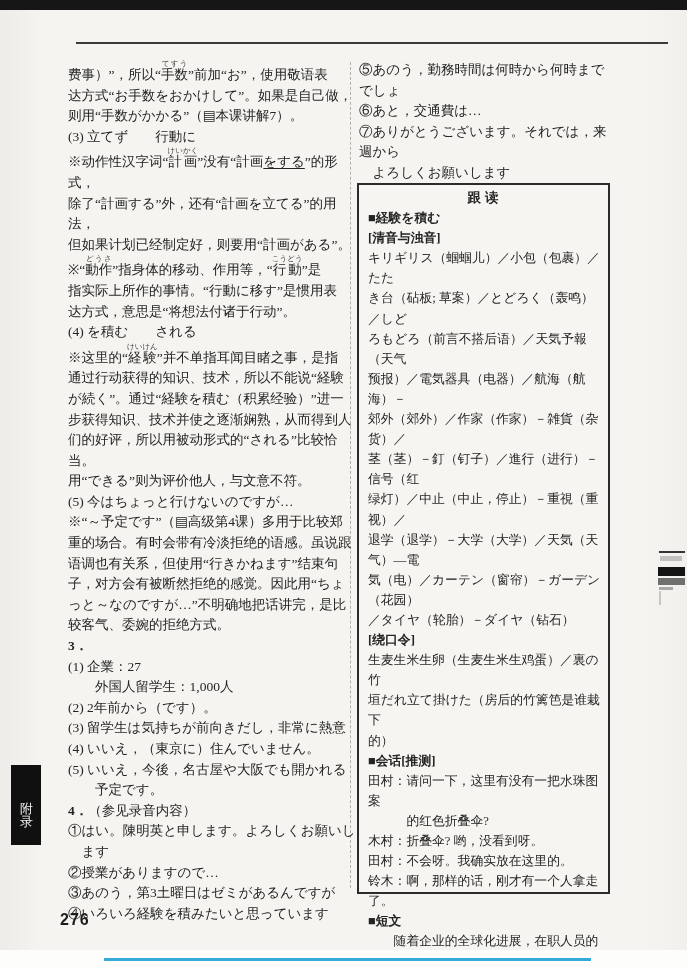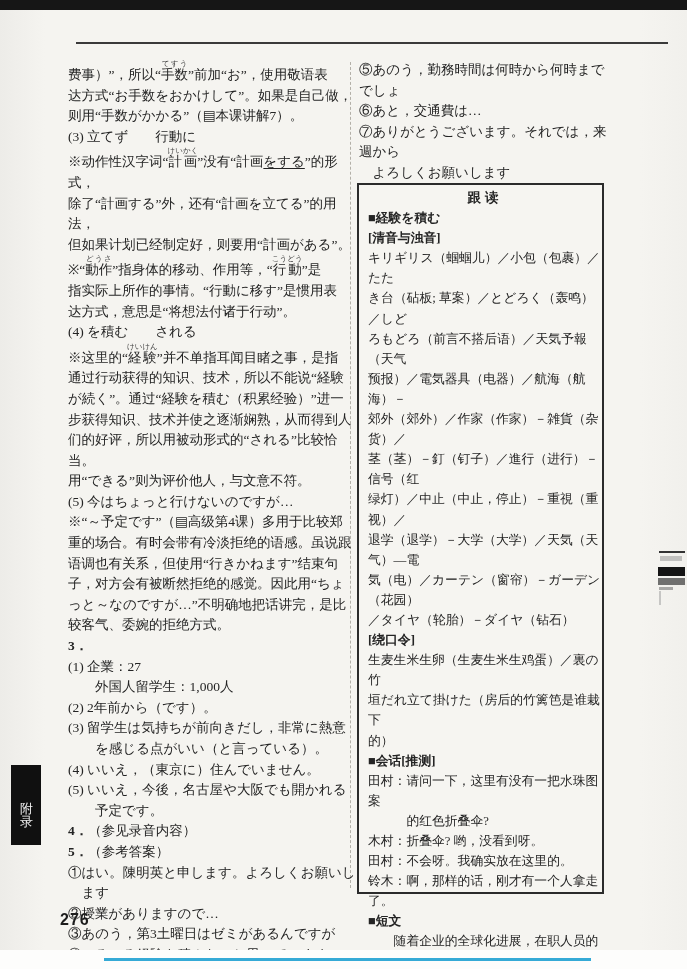--- a/index.html
+++ b/index.html
@@ -10,21 +10,21 @@
     color:#242424;
   }
   .topbar{position:absolute;left:0;top:0;width:687px;height:10px;background:#161616;}
   .header-rule{position:absolute;left:76px;top:42px;width:592px;height:2px;background:#3a3a3a;}
   .col-divider{position:absolute;left:350px;top:62px;height:826px;border-left:1px dashed #b3b0a8;}
   .left-col{position:absolute;left:68px;top:60px;width:290px;font-size:13.5px;line-height:20.6px;}
   .right-col{position:absolute;left:359px;top:60px;width:254px;font-size:13.5px;line-height:20.6px;}
   .read-box{
     position:absolute;left:357px;top:183px;width:234px;height:704px;
     border:2px solid #2b2b2b;background:#f6f5f1;
-    padding:3px 0 0 9px;font-size:12.8px;line-height:20.1px;
+    padding:3px 6px 0 9px;font-size:12.8px;line-height:20.1px;
   }
   .line{white-space:pre-wrap;}
   .line b{font-weight:bold;}
   .line u.em{text-decoration:underline;text-underline-offset:2px;}
   .h{font-weight:bold;}
   .title{text-align:center;font-weight:bold;font-size:13.5px;letter-spacing:4px;}
   ruby{ruby-position:over;}
   rt{font-size:7.5px;color:#3a3a3a;letter-spacing:0;}
   .appendix-tab{
     position:absolute;left:11px;top:765px;width:30px;height:80px;background:#101010;
@@ -79,26 +79,24 @@
       <div class="line">重的场合。有时会带有冷淡拒绝的语感。虽说跟</div>
       <div class="line">语调也有关系，但使用“行きかねます”结束句</div>
       <div class="line">子，对方会有被断然拒绝的感觉。因此用“ちょ</div>
       <div class="line">っと～なのですが…”不明确地把话讲完，是比</div>
       <div class="line">较客气、委婉的拒绝方式。</div>
       <div class="line"><b>3．</b></div>
       <div class="line">(1) 企業：27</div>
       <div class="line">　　外国人留学生：1,000人</div>
       <div class="line">(2) 2年前から（です）。</div>
       <div class="line">(3) 留学生は気持ちが前向きだし，非常に熱意</div>
-      <div class="line">　　を感じる点がいい（と言っている）。</div>
       <div class="line">(4) いいえ，（東京に）住んでいません。</div>
       <div class="line">(5) いいえ，今後，名古屋や大阪でも開かれる</div>
       <div class="line">　　予定です。</div>
       <div class="line"><b>4．</b>（参见录音内容）</div>
-      <div class="line"><b>5．</b>（参考答案）</div>
       <div class="line">①はい。陳明英と申します。よろしくお願いし</div>
       <div class="line">　ます</div>
       <div class="line">②授業がありますので…</div>
       <div class="line">③あのう，第3土曜日はゼミがあるんですが</div>
       <div class="line">④いろいろ経験を積みたいと思っています</div>
     </div>
   <div class="right-col">
       <div class="line">⑤あのう，勤務時間は何時から何時まででしょ</div>
       <div class="line">⑥あと，交通費は…</div>
       <div class="line">⑦ありがとうございます。それでは，来週から</div>

